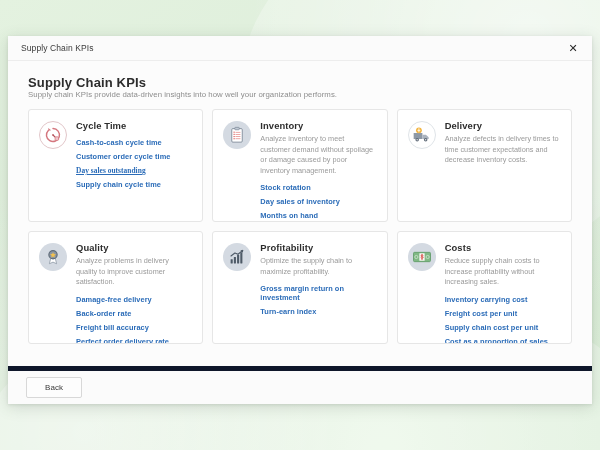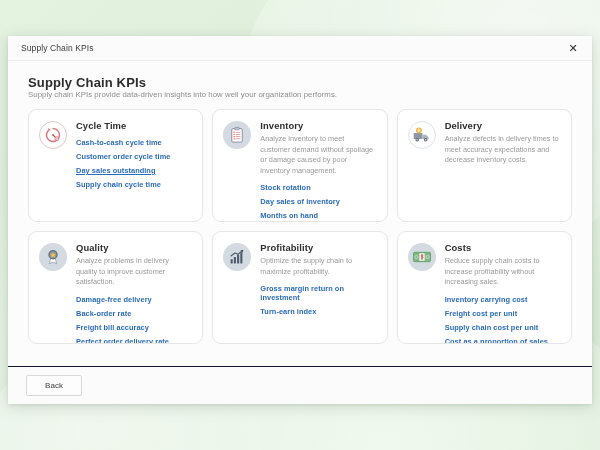--- a/index.html
+++ b/index.html
@@ -111,21 +111,21 @@
     margin-top: 10px;
     display: grid;
     grid-template-columns: repeat(3, 1fr);
     grid-template-rows: repeat(2, 113px);
     gap: 9px;
   }
 
   .card {
     background: #ffffff;
     border: 1px solid #e6e6e6;
-    border-radius: 9px;
+    border-radius: 3px;
     padding: 10px 11px 24px 10px;
     display: flex;
     gap: 9px;
     overflow: hidden;
     cursor: pointer;
   }
 
   .card-icon {
     flex: 0 0 28px;
     width: 28px;
@@ -164,27 +164,27 @@
   .card-link {
     display: block;
     font-size: 7.4px;
     font-weight: bold;
     color: #2b6cb8;
     text-decoration: none;
     margin-bottom: 5px;
     letter-spacing: .05px;
     cursor: pointer;
   }
-  .card-link.hovered { text-decoration: underline; }
+  .card-link.hovered { text-decoration: underline; font-family: Liberation Serif, serif; }
 
   
   #footer {
     flex: 0 0 38px;
     background: #fbfbfb;
-    border-top: 1px solid #0f172a;
+    border-top: 5px solid #0f172a;
     display: flex;
     align-items: center;
     justify-content: space-between;
     padding: 0 18px;
   }
   .btn {
     min-width: 56px;
     height: 21px;
     padding: 0 12px;
     background: #fdfdfd;
@@ -275,21 +275,21 @@
       <circle cx="6.2" cy="17.6" r="2.1" fill="#5d6875"></circle>
       <circle cx="6.2" cy="17.6" r="0.85" fill="#e8eaee"></circle>
       <circle cx="16.4" cy="17.6" r="2.1" fill="#5d6875"></circle>
       <circle cx="16.4" cy="17.6" r="0.85" fill="#e8eaee"></circle>
       <circle cx="8.3" cy="6.4" r="3.5" fill="#f2b33d"></circle>
       <path d="M8.3 4.4v4M7 6.4h2.6" stroke="#fff" stroke-width="1" stroke-linecap="round"></path>
     </svg>
           </div>
      <div class="card-body">
        <div class="card-title">Delivery</div>
-       <div class="card-desc">Analyze defects in delivery times to meet accuracy expectations and decrease inventory costs.</div>
+       <div class="card-desc">Analyze defects in delivery times to time customer expectations and decrease inventory costs.</div>
      </div>
         </div>
         <div class="card">
           <div class="card-icon">
             <svg width="18" height="18" viewBox="0 0 24 24">
       <path d="M9 13.5 L7.2 21 L12 18.8 L16.8 21 L15 13.5z" fill="#ffffff" stroke="#8a96a3" stroke-width="1"></path>
       <circle cx="12" cy="9" r="6.3" fill="#5f6b78"></circle>
       <circle cx="12" cy="9" r="4.8" fill="#8b96a2"></circle>
       <path d="M12 5.6 L13.15 8.1 L15.8 8.4 L13.8 10.2 L14.35 12.8 L12 11.45 L9.65 12.8 L10.2 10.2 L8.2 8.4 L10.85 8.1z" fill="#f2c14e"></path>
     </svg>

